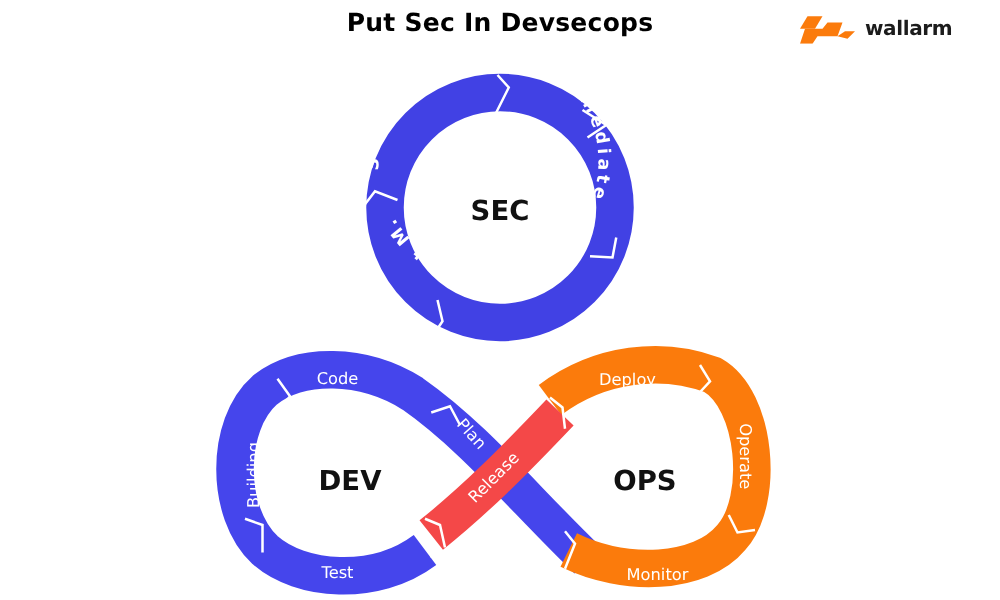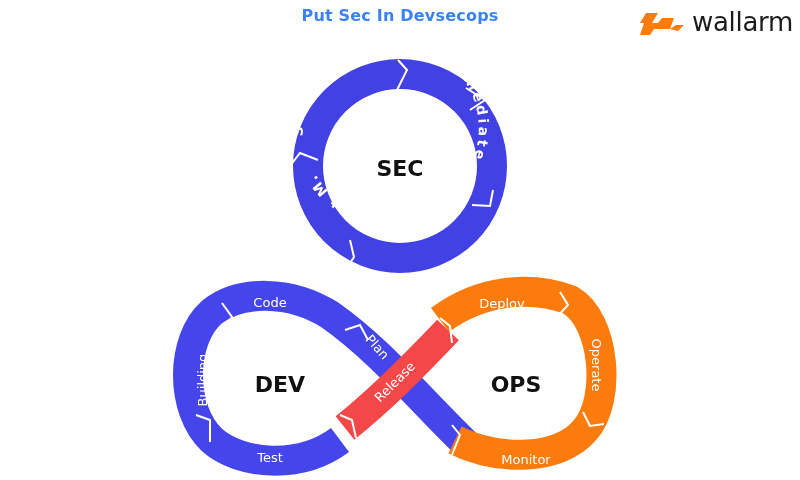--- a/index.html
+++ b/index.html
@@ -1,19 +1,19 @@
 <!DOCTYPE html>
 <html><head>
 <meta charset="utf-8">
 <style>
   html,body{margin:0;padding:0;background:#ffffff;}
   body{width:800px;height:480px;position:relative;overflow:hidden;font-family:"Liberation Sans",sans-serif;}
-  .title{position:absolute;left:0;top:6px;width:800px;text-align:center;font-family:"DejaVu Sans",sans-serif;font-weight:bold;font-size:16px;color:#3b82f6;letter-spacing:0.2px;}
+  .title{position:absolute;left:0;top:6px;width:800px;text-align:center;font-family:"DejaVu Sans",sans-serif;font-weight:bold;font-size:20px;color:#000000;letter-spacing:0.2px;}
   .brand{position:absolute;left:640px;top:6px;height:32px;display:flex;align-items:center;}
-  .brand-text{font-family:"DejaVu Sans",sans-serif;font-weight:normal;font-size:26px;color:#1c1c1c;margin-left:6px;letter-spacing:-0.3px;}
+  .brand-text{font-family:"DejaVu Sans",sans-serif;font-weight:bold;font-size:16px;color:#1c1c1c;margin-left:6px;letter-spacing:-0.3px;}
   svg.diagram{position:absolute;left:0;top:0;}
   .lbl{font-family:"DejaVu Sans",sans-serif;fill:#ffffff;}
   .center{font-family:"DejaVu Sans",sans-serif;font-weight:bold;fill:#111111;}
 </style>
 </head>
 <body>
 
 <div class="title">Put Sec In Devsecops</div>
 
 <div class="brand">

